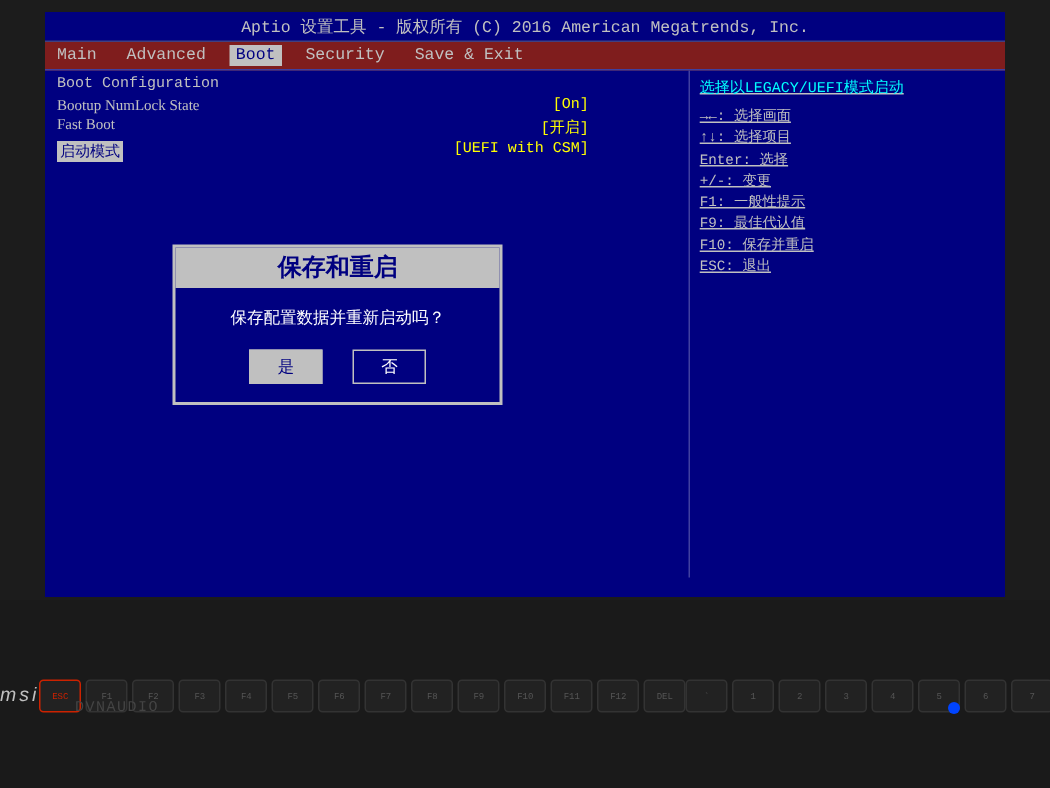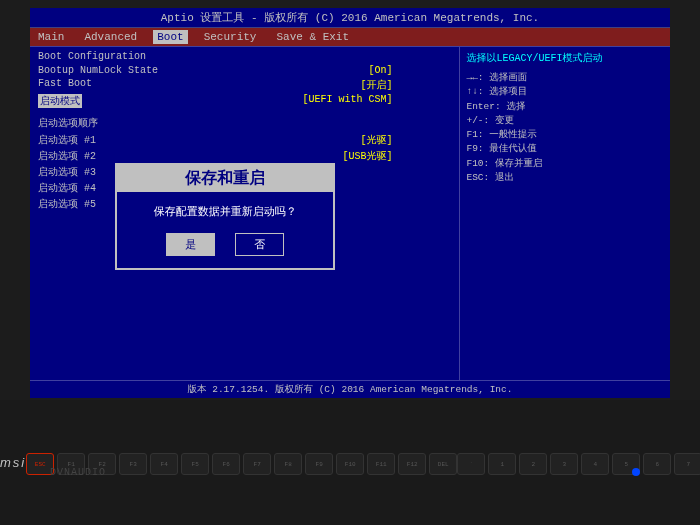--- a/index.html
+++ b/index.html
@@ -85,20 +85,21 @@
 
     .config-row {
       display: flex;
       justify-content: space-between;
       margin-bottom: 2px;
       font-size: 10px;
     }
 
     .config-label {
       color: #c0c0c0;
+      font-family: Liberation Serif, serif;
     }
 
     .config-value {
       color: #ffff00;
       margin-right: 20px;
     }
 
     .highlighted-label {
       color: #000080;
       background: #c0c0c0;
@@ -109,20 +110,21 @@
       margin-top: 8px;
     }
 
     
     .right-panel {
       width: 35%;
       border-left: 1px solid #4040a0;
       padding: 4px 6px;
       color: #c0c0c0;
       font-size: 10px;
+      text-decoration: underline;
     }
 
     .right-panel-title {
       color: #00ffff;
       font-size: 10px;
       margin-bottom: 6px;
     }
 
     .help-text {
       color: #c0c0c0;
@@ -302,40 +304,20 @@
         </div>
         <div class="config-row">
           <span class="config-label">Fast Boot</span>
           <span class="config-value">[开启]</span>
         </div>
         <div class="config-row">
           <span class="highlighted-label">启动模式</span>
           <span class="config-value">[UEFI with CSM]</span>
         </div>
 
-        <div class="boot-options-section">
-          <div class="section-title">启动选项顺序</div>
-          <div class="config-row">
-            <span class="config-label">启动选项 #1</span>
-            <span class="config-value">[光驱]</span>
-          </div>
-          <div class="config-row">
-            <span class="config-label">启动选项 #2</span>
-            <span class="config-value">[USB光驱]</span>
-          </div>
-          <div class="config-row">
-            <span class="config-label">启动选项 #3</span>
-          </div>
-          <div class="config-row">
-            <span class="config-label">启动选项 #4</span>
-          </div>
-          <div class="config-row">
-            <span class="config-label">启动选项 #5</span>
-          </div>
-        </div>
 
         <div class="dialog-overlay">
           <div class="dialog-box">
             <div class="dialog-title-bar">保存和重启</div>
             <div class="dialog-body">
               <div class="dialog-message">保存配置数据并重新启动吗？</div>
               <div class="dialog-buttons">
                 <button class="dialog-btn selected">是</button>
                 <button class="dialog-btn">否</button>
               </div>
@@ -352,23 +334,20 @@
           <div>Enter: 选择</div>
           <div>+/-: 变更</div>
           <div>F1: 一般性提示</div>
           <div>F9: 最佳代认值</div>
           <div>F10: 保存并重启</div>
           <div>ESC: 退出</div>
         </div>
       </div>
     </div>
 
-    <div class="bios-footer">
-      <span>版本 2.17.1254. 版权所有 (C) 2016 American Megatrends, Inc.</span>
-    </div>
 
   </div>
 
   <div class="keyboard-area">
     <div class="laptop-brand">msi</div>
     <div class="keyboard-row">
       <div class="key red-key">ESC</div>
       <div class="key">F1</div>
       <div class="key">F2</div>
       <div class="key">F3</div>

